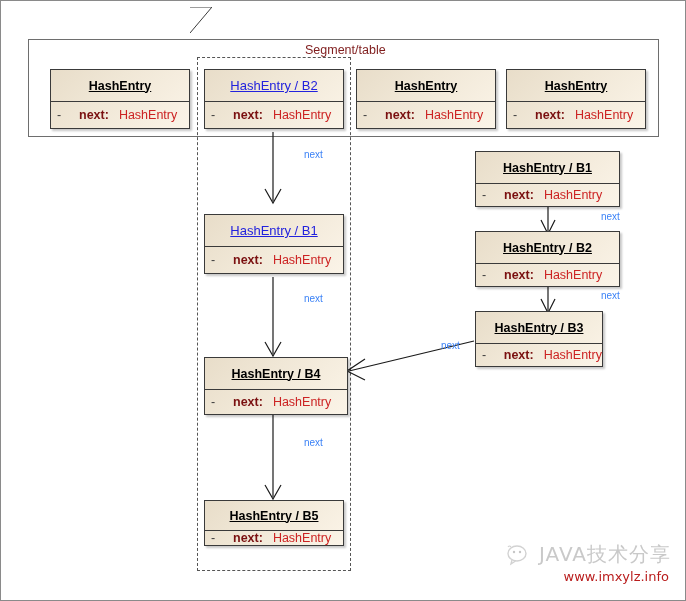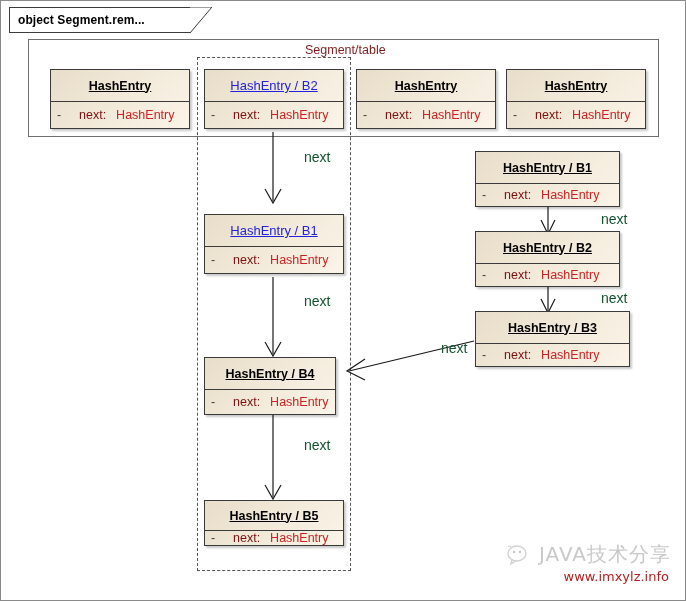--- a/index.html
+++ b/index.html
@@ -128,40 +128,41 @@
     white-space: nowrap;
     padding-left: 6px;
   }
   .attr-vis {
     color: #3b3b3b;
     width: 22px;
     display: inline-block;
   }
   .attr-name {
     color: #7a1010;
+    font-weight: bold;
   }
   .attr-type {
     color: #cc2222;
     margin-left: 10px;
   }
 
   
   .edge-svg {
     position: absolute;
     left: 0;
     top: 0;
     width: 686px;
     height: 601px;
     z-index: 3;
     pointer-events: none;
   }
   .edge-label {
     position: absolute;
-    font-size: 14px;
-    color: #14532d;
+    font-size: 10px;
+    color: #3b82f6;
     background: transparent;
     z-index: 5;
     white-space: nowrap;
     padding-left: 47px;
   }
 
   
   .watermark {
     position: absolute;
     right: 14px;
@@ -189,23 +190,20 @@
     margin-top: 1px;
     margin-right: 2px;
     font-family: "DejaVu Sans", "Liberation Sans", sans-serif;
   }
 </style>
 </head>
 <body>
 
 <div id="canvas">
 
-  <div class="frame-tab">
-    <span>object Segment.rem...</span>
-  </div>
   <svg class="frame-tab-notch" viewBox="0 0 22 26">
     <path d="M0 0 L22 0 L0 26 Z" fill="#ffffff" stroke="none"></path>
     <line x1="0" y1="0" x2="22" y2="0" stroke="#3c3c3c" stroke-width="1"></line>
     <line x1="22" y1="0" x2="0" y2="26" stroke="#3c3c3c" stroke-width="1"></line>
   </svg>
 
   <div class="inner-frame"></div>
 
   <div class="dashed-region"></div>
   <div class="region-label">Segment/table</div>
@@ -281,21 +279,21 @@
   <div class="node" style="left:203px; top:213px; width:140px; height:60px;">
     <div class="node-title linked">HashEntry / B1</div>
     <div class="node-sep"></div>
     <div class="node-attr">
       <span class="attr-vis">-</span>
       <span class="attr-name">next:</span>
       <span class="attr-type">HashEntry</span>
     </div>
   </div>
 
-  <div class="node" style="left:203px; top:356px; width:132px; height:58px;">
+  <div class="node" style="left:203px; top:356px; width:144px; height:58px;">
     <div class="node-title">HashEntry / B4</div>
     <div class="node-sep"></div>
     <div class="node-attr">
       <span class="attr-vis">-</span>
       <span class="attr-name">next:</span>
       <span class="attr-type">HashEntry</span>
     </div>
   </div>
 
   <div class="node" style="left:203px; top:499px; width:140px; height:46px;">
@@ -321,21 +319,21 @@
   <div class="node" style="left:474px; top:230px; width:145px; height:56px;">
     <div class="node-title">HashEntry / B2</div>
     <div class="node-sep"></div>
     <div class="node-attr">
       <span class="attr-vis">-</span>
       <span class="attr-name">next:</span>
       <span class="attr-type">HashEntry</span>
     </div>
   </div>
 
-  <div class="node" style="left:474px; top:310px; width:155px; height:56px;">
+  <div class="node" style="left:474px; top:310px; width:128px; height:56px;">
     <div class="node-title">HashEntry / B3</div>
     <div class="node-sep"></div>
     <div class="node-attr">
       <span class="attr-vis">-</span>
       <span class="attr-name">next:</span>
       <span class="attr-type">HashEntry</span>
     </div>
   </div>
 
   <div class="watermark">

